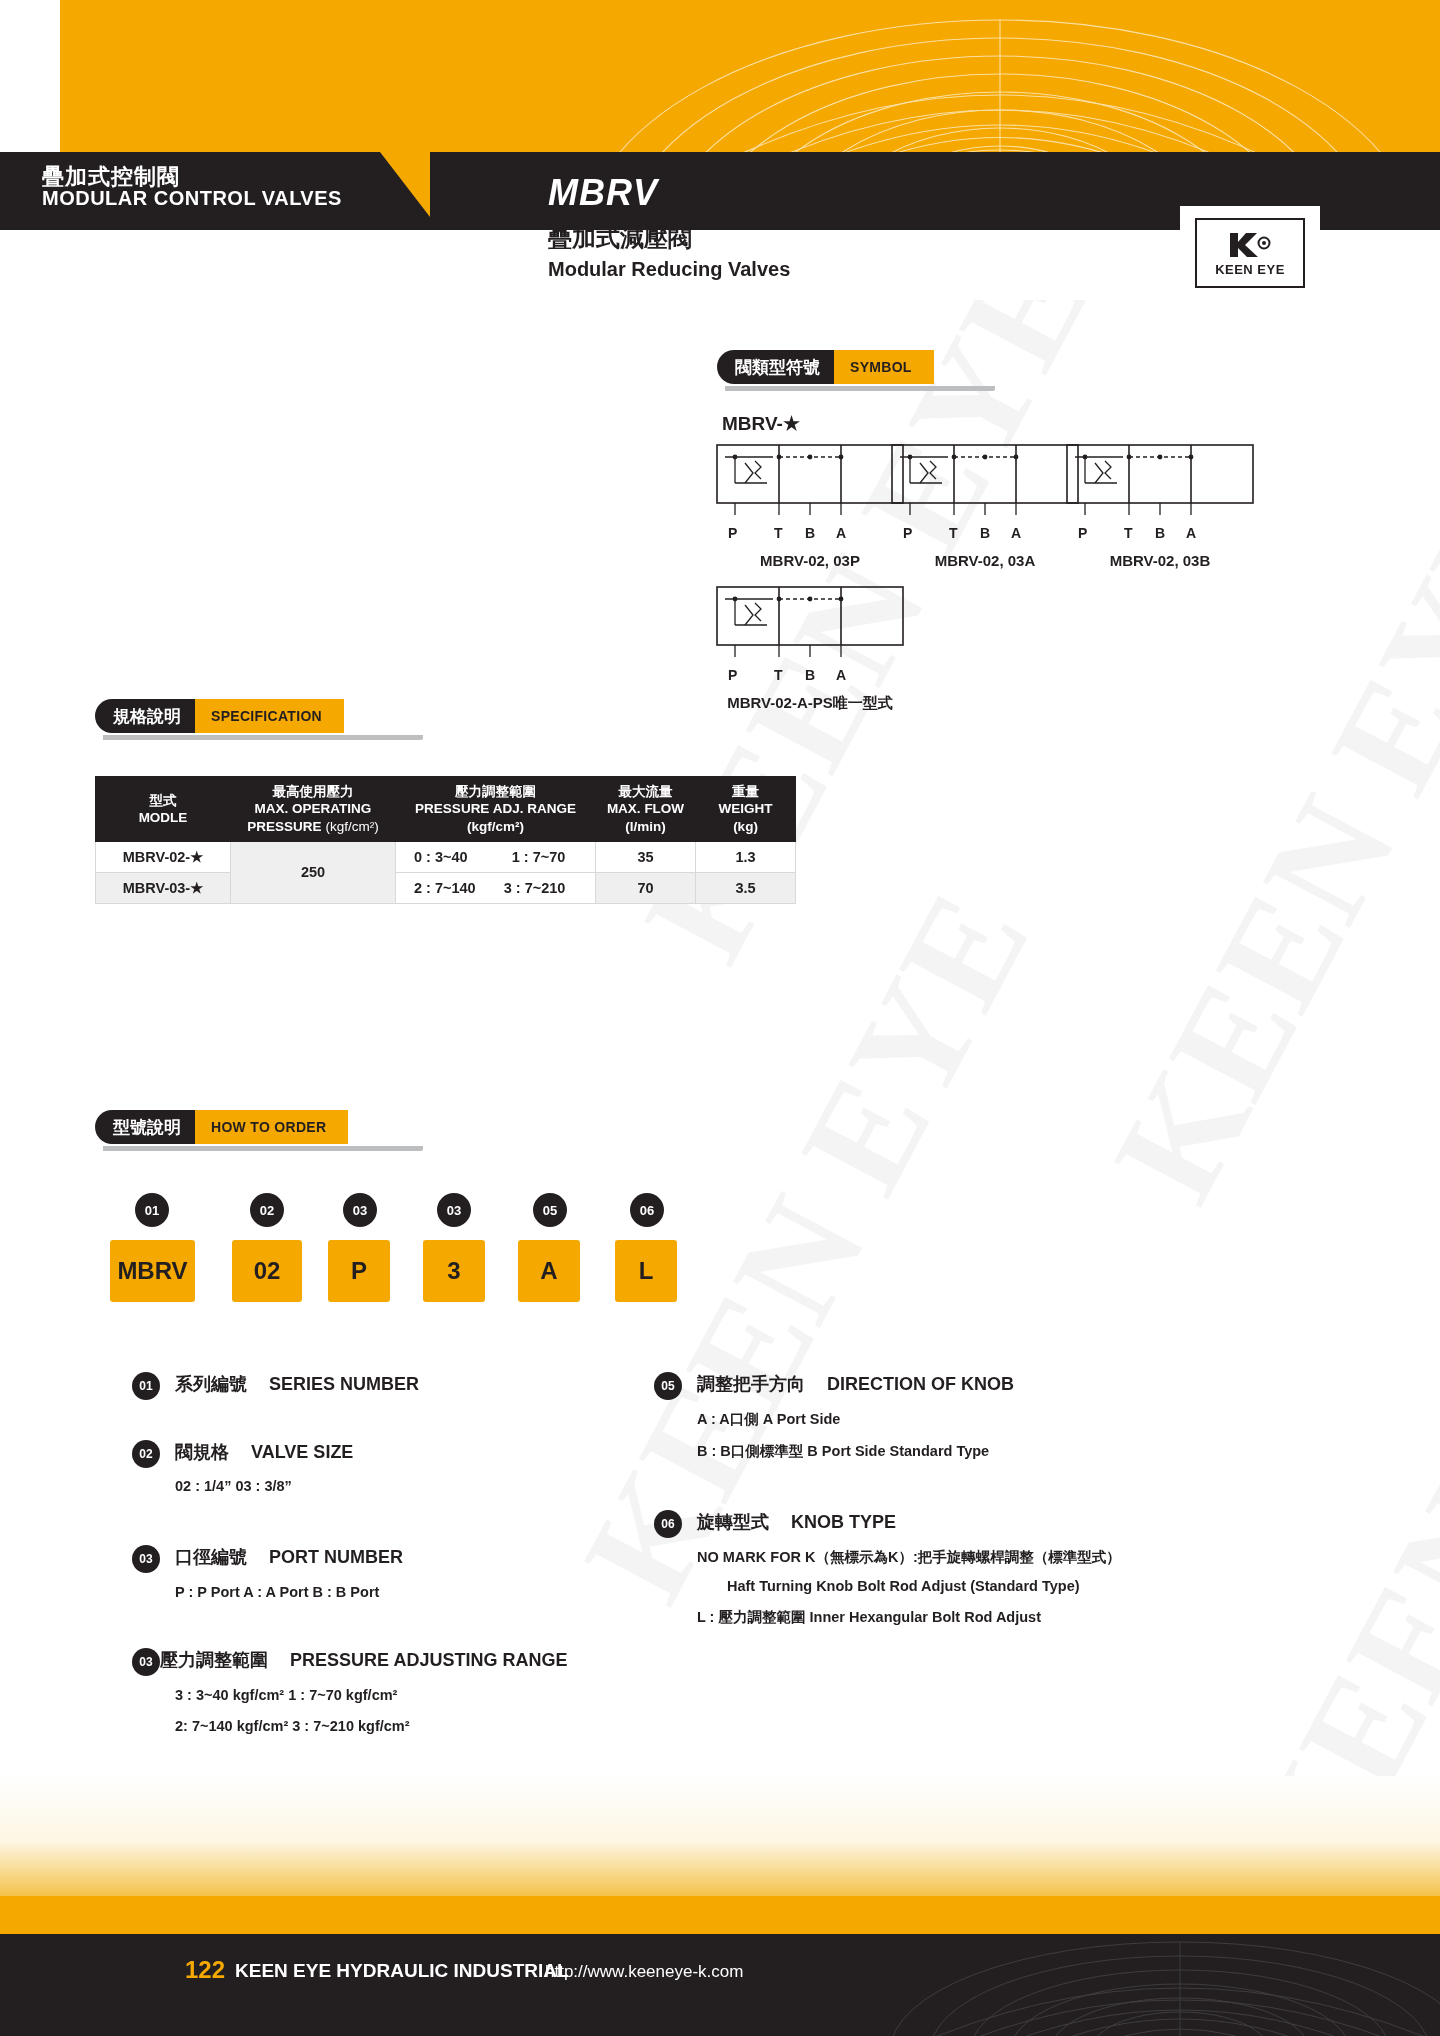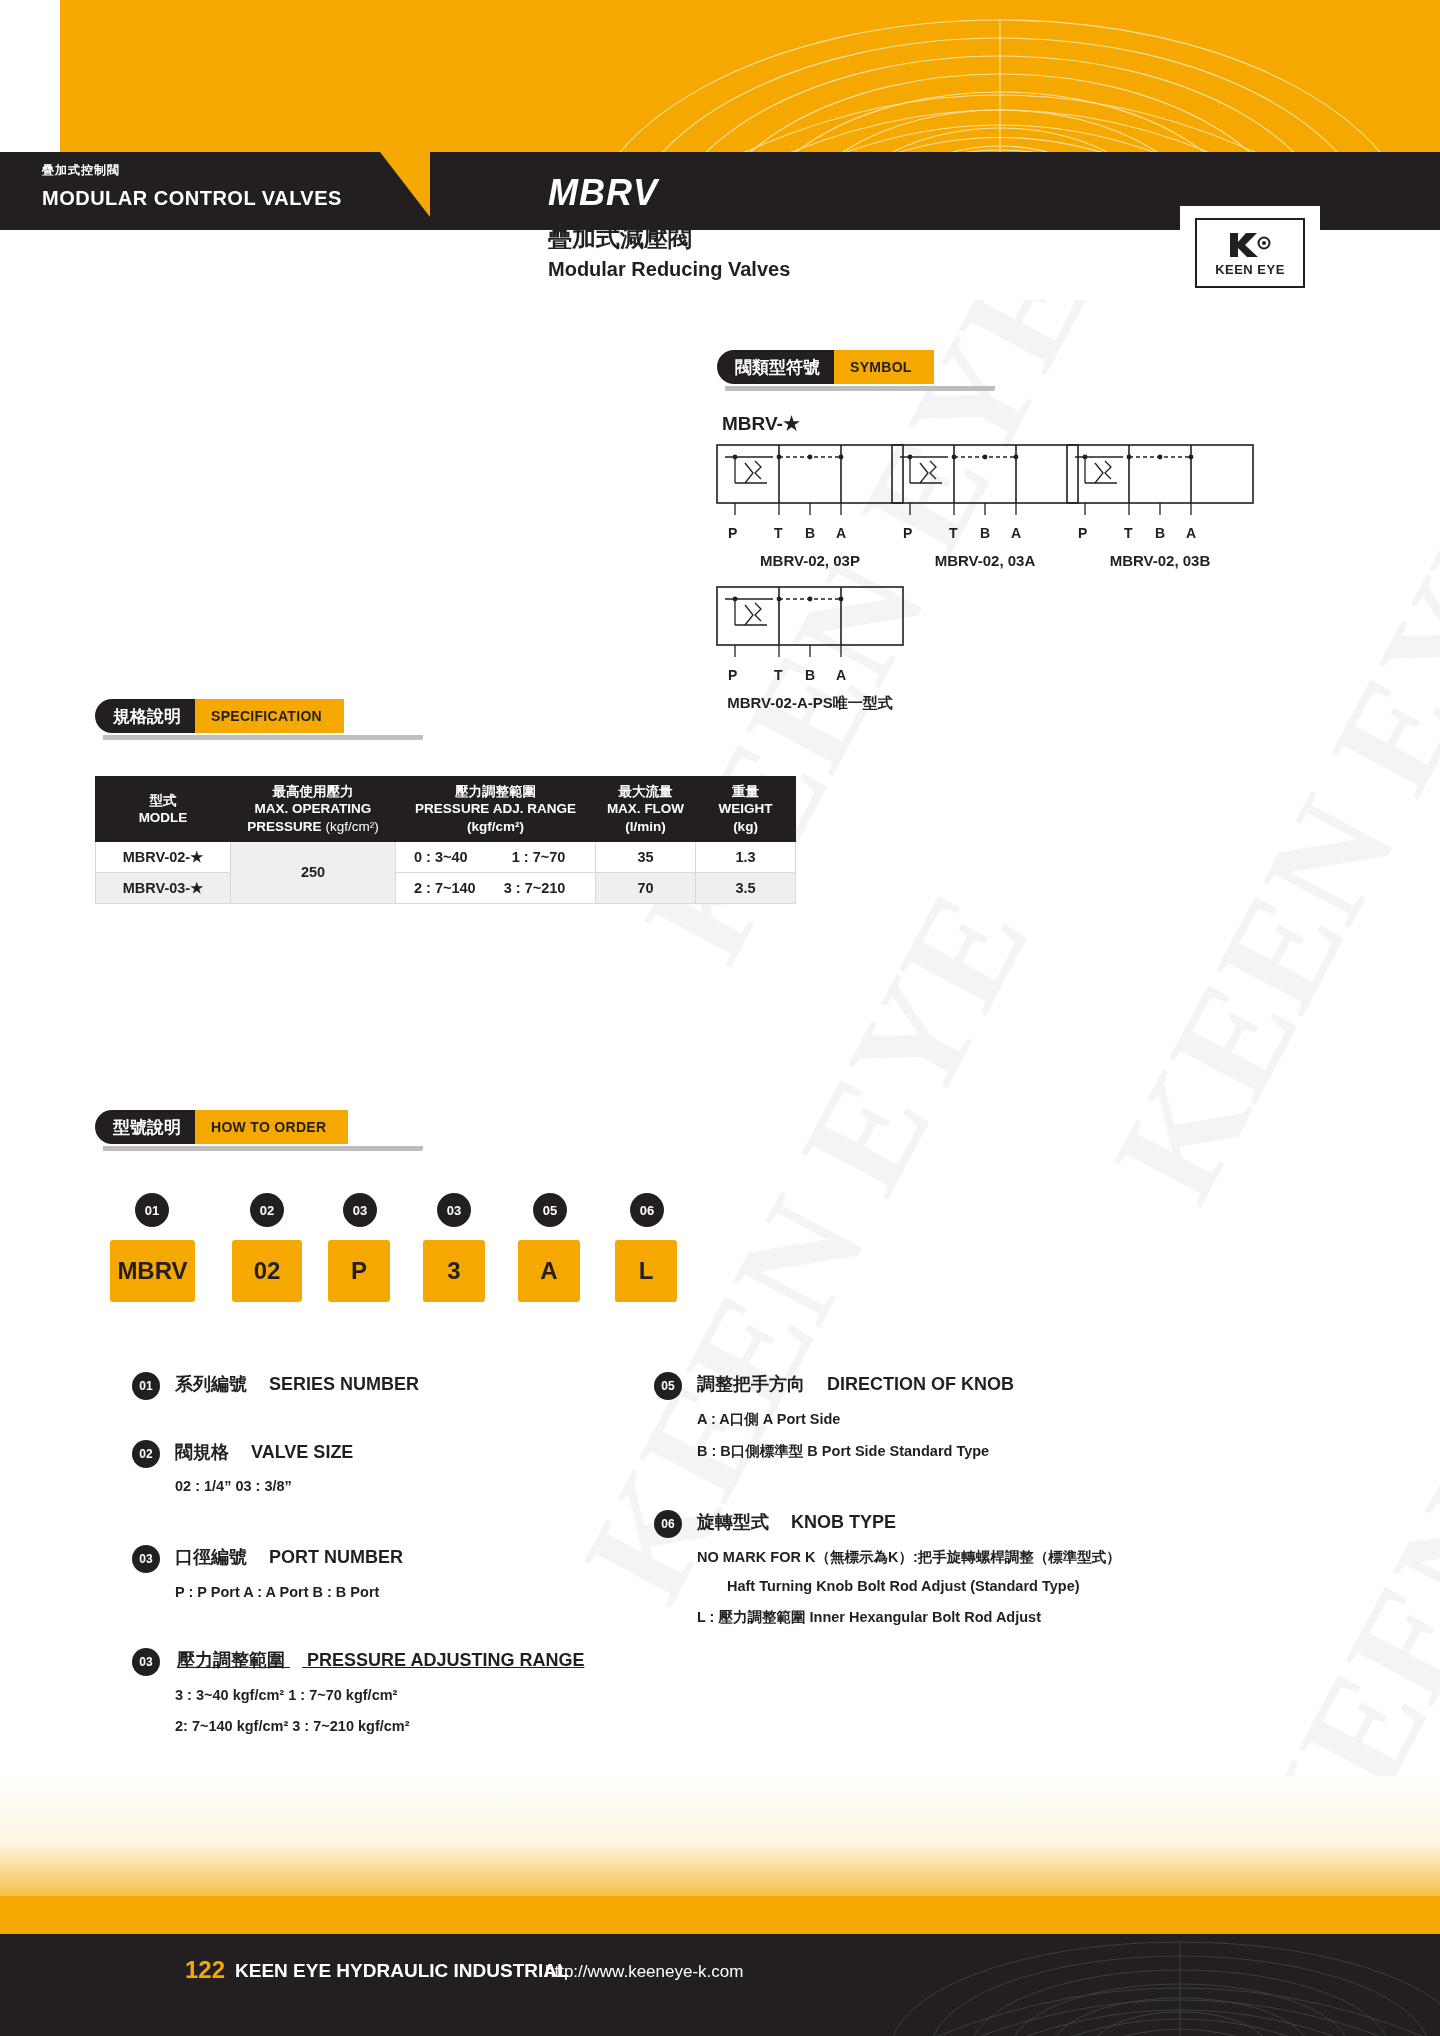--- a/index.html
+++ b/index.html
@@ -29,21 +29,21 @@
     background:#231f20;
   }
   .banner-left-white {
     position:absolute; left:0; top:0; width:60px; height:152px; background:#ffffff;
   }
 
   .mesh { position:absolute; right:0; top:0; width:880px; height:232px; opacity:0.85; }
 
   .cat-cn {
     position:absolute; left:42px; top:162px;
-    font-size:12px; font-weight:bold; color:#ffffff; letter-spacing:1px;
+    font-size:22px; font-weight:bold; color:#ffffff; letter-spacing:1px;
   }
   .cat-en {
     position:absolute; left:42px; top:187px;
     font-size:20px; font-weight:bold; color:#ffffff; letter-spacing:0.5px;
   }
   .model-code {
     position:absolute; left:548px; top:172px;
     font-size:36px; font-style:italic; font-weight:bold; color:#ffffff; letter-spacing:1px;
   }
   .model-slant {
@@ -407,21 +407,21 @@
 
 <div class="legend-badge" style="left:132px; top:1545px;">03</div>
 <div class="legend-title" style="left:175px; top:1545px;">
   <span>口徑編號</span>
   <span style="display:inline-block;width:12px;"></span>
   <span>PORT NUMBER</span>
 </div>
 <div class="legend-line" style="left:175px; top:1584px;">P : P Port           A : A Port            B : B Port</div>
 
 <div class="legend-badge" style="left:132px; top:1648px;">03</div>
-<div class="legend-title" style="left:177px; top:1648px;text-decoration:underline;">
+<div class="legend-title" style="left:160px; top:1648px;">
   <span>壓力調整範圍</span>
   <span style="display:inline-block;width:12px;"></span>
   <span>PRESSURE ADJUSTING RANGE</span>
 </div>
 <div class="legend-line" style="left:175px; top:1687px;">3 : 3~40 kgf/cm²          1 : 7~70 kgf/cm²</div>
 <div class="legend-line" style="left:175px; top:1718px;">2: 7~140 kgf/cm²         3 : 7~210 kgf/cm²</div>
 
 <div class="legend-badge" style="left:654px; top:1372px;">05</div>
 <div class="legend-title" style="left:697px; top:1372px;">
   <span>調整把手方向</span>

